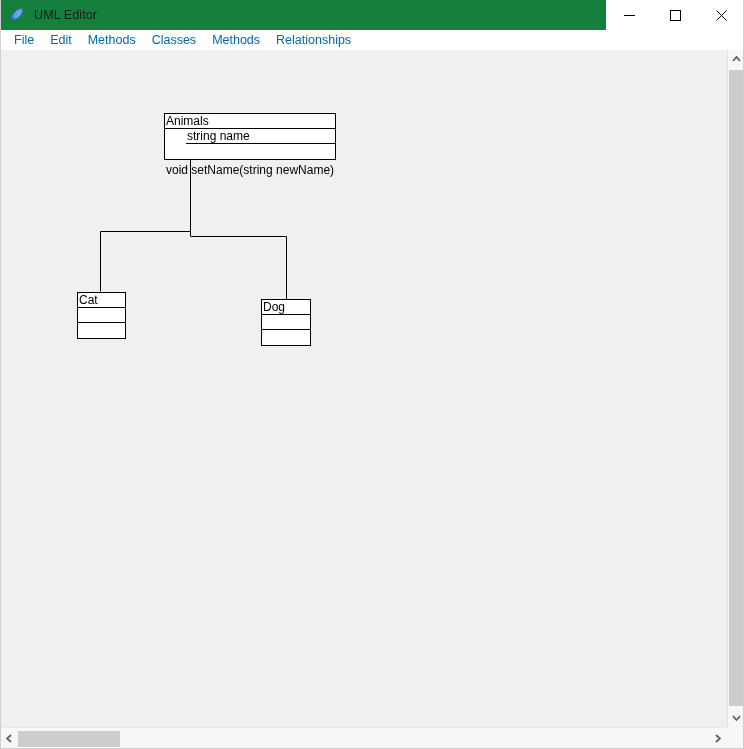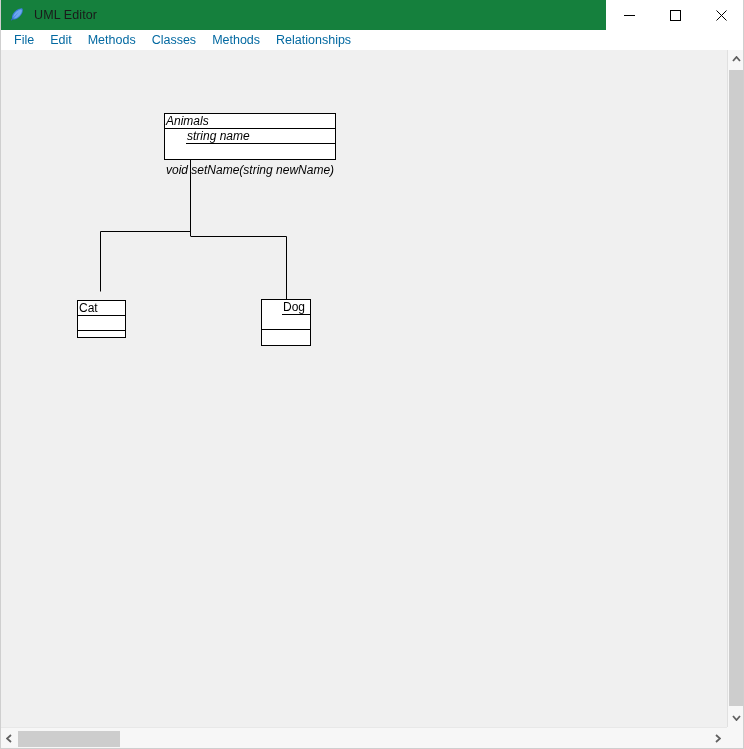--- a/index.html
+++ b/index.html
@@ -222,34 +222,34 @@
       <polyline points="186.5,72.5 190.5,64.5 194.5,72.5" fill="none" stroke="#000" stroke-width="1.2"></polyline>
       <line x1="190.5" y1="64.5" x2="190.5" y2="186" stroke="#000" stroke-width="1"></line>
 
       <line x1="100.5" y1="181.5" x2="190.5" y2="181.5" stroke="#000" stroke-width="1"></line>
       <line x1="100.5" y1="181.5" x2="100.5" y2="241.5" stroke="#000" stroke-width="1"></line>
 
       <line x1="190.5" y1="186.5" x2="286.5" y2="186.5" stroke="#000" stroke-width="1"></line>
       <line x1="286.5" y1="186.5" x2="286.5" y2="249.5" stroke="#000" stroke-width="1"></line>
     </svg>
 
-    <div class="uml-class" style="left:164px; top:63px; width:172px; height:47px;font-style:italic;">
+    <div class="uml-class" style="left:164px; top:63px; width:172px; height:47px;">
       <div class="uml-row" style="height:15px;">Animals</div>
       <div class="uml-row" style="height:15px;margin-left:21px;">string name</div>
       <div class="uml-row" style="height:15px;">void setName(string newName)</div>
     </div>
 
-    <div class="uml-class" style="left:77px; top:250px; width:49px; height:38px;">
+    <div class="uml-class" style="left:77px; top:242px; width:49px; height:47px;">
       <div class="uml-row" style="height:15px;">Cat</div>
       <div class="uml-row" style="height:15px;"></div>
       <div class="uml-row" style="height:15px;"></div>
     </div>
 
     <div class="uml-class" style="left:261px; top:249px; width:50px; height:47px;">
-      <div class="uml-row" style="height:15px;margin-left:20px;">Dog</div>
+      <div class="uml-row" style="height:15px;">Dog</div>
       <div class="uml-row" style="height:15px;"></div>
       <div class="uml-row" style="height:15px;"></div>
     </div>
   </div>
 
   <div id="vscrollbar">
     <div class="sb-arrow" id="vsb-up">
       <svg width="9" height="6" viewBox="0 0 9 6">
         <polyline points="1,5 4.5,1 8,5" fill="none" stroke="#606060" stroke-width="1.8"></polyline>
       </svg>

